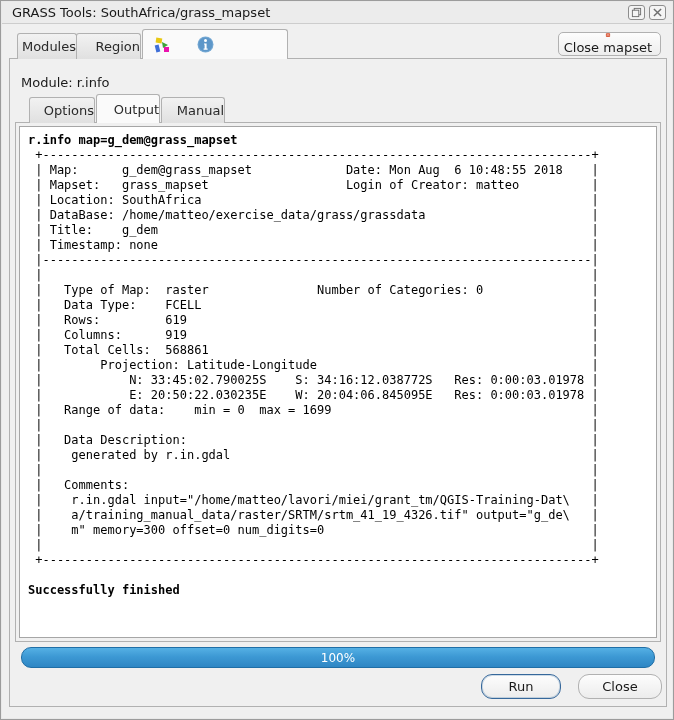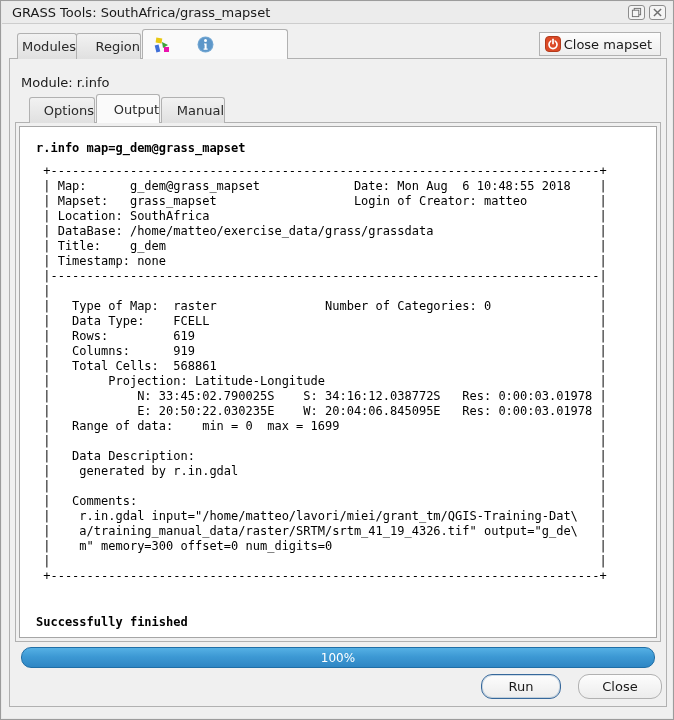--- a/index.html
+++ b/index.html
@@ -25,42 +25,42 @@
   .tab{border:1px solid #b1b1b1;border-bottom:none;border-radius:3px 3px 0 0;
     background:linear-gradient(#f2f2f2,#e0e0e0);height:26px;display:flex;align-items:center;
     justify-content:flex-end;font-size:13px;color:#2a2a2a;}
   .tab.t-modules{width:60px;}
   .tab.t-region{width:65px;margin-left:-1px;}
   .tab.active{background:#fafafa;height:30px;position:relative;z-index:4;}
   .tab.t-module{width:146px;margin-left:1px;justify-content:flex-start;padding-left:10px;gap:26px;}
 
   .close-mapset{position:absolute;right:12px;top:31px;height:24px;z-index:4;
     display:flex;align-items:center;gap:3px;padding:0 8px 0 5px;
-    border:1px solid #b1b1b1;border-radius:0;background:linear-gradient(#fdfdfd,#ededed);
-    font-size:13px;color:#1a1a1a;font-family:inherit;}
+    border:1px solid #b1b1b1;border-radius:5px;background:linear-gradient(#fdfdfd,#ededed);
+    font-size:13px;color:#1a1a1a;font-family:inherit;flex-direction:column;}
 
   
   .pane{position:absolute;left:8px;top:57px;width:658px;height:649px;
     border:1px solid #b1b1b1;background:#f0f0f0;z-index:2;}
 
   .module-label{position:absolute;left:20px;top:74px;font-size:13px;color:#1a1a1a;z-index:3;}
 
   
   .innertabs{position:absolute;left:28px;top:95px;height:27px;display:flex;align-items:flex-end;z-index:3;}
   .tab.t-options{width:66px;}
   .tab.t-output{width:64px;margin-left:1px;height:29px;}
   .tab.t-manual{width:64px;margin-left:1px;}
 
   .innerpane{position:absolute;left:14px;top:121px;width:646px;height:520px;
     border:1px solid #b1b1b1;background:#f0f0f0;z-index:2;}
 
   .output-area{position:absolute;left:18px;top:125px;width:638px;height:512px;
     background:#ffffff;border:1px solid #a6a6a6;z-index:3;overflow:hidden;
     padding:6px 0 0 8px;}
-  .output-area pre{margin:8px;font-size:12px;line-height:15px;color:#000;}
+  .output-area pre{margin:0;font-size:12px;line-height:15px;color:#000;}
   .output-area pre.bold{font-weight:bold;}
   .output-area pre.gap{height:15px;}
 
   
   .progress{position:absolute;left:20px;top:646px;width:634px;height:21px;z-index:3;
     border:1px solid #1f6ea6;border-radius:10px;
     background:linear-gradient(180deg,#55b0e4 0%,#3d99d4 45%,#2e86c4 100%);
     display:flex;align-items:center;justify-content:center;}
   .progress span{color:#ffffff;font-size:12px;}
 

